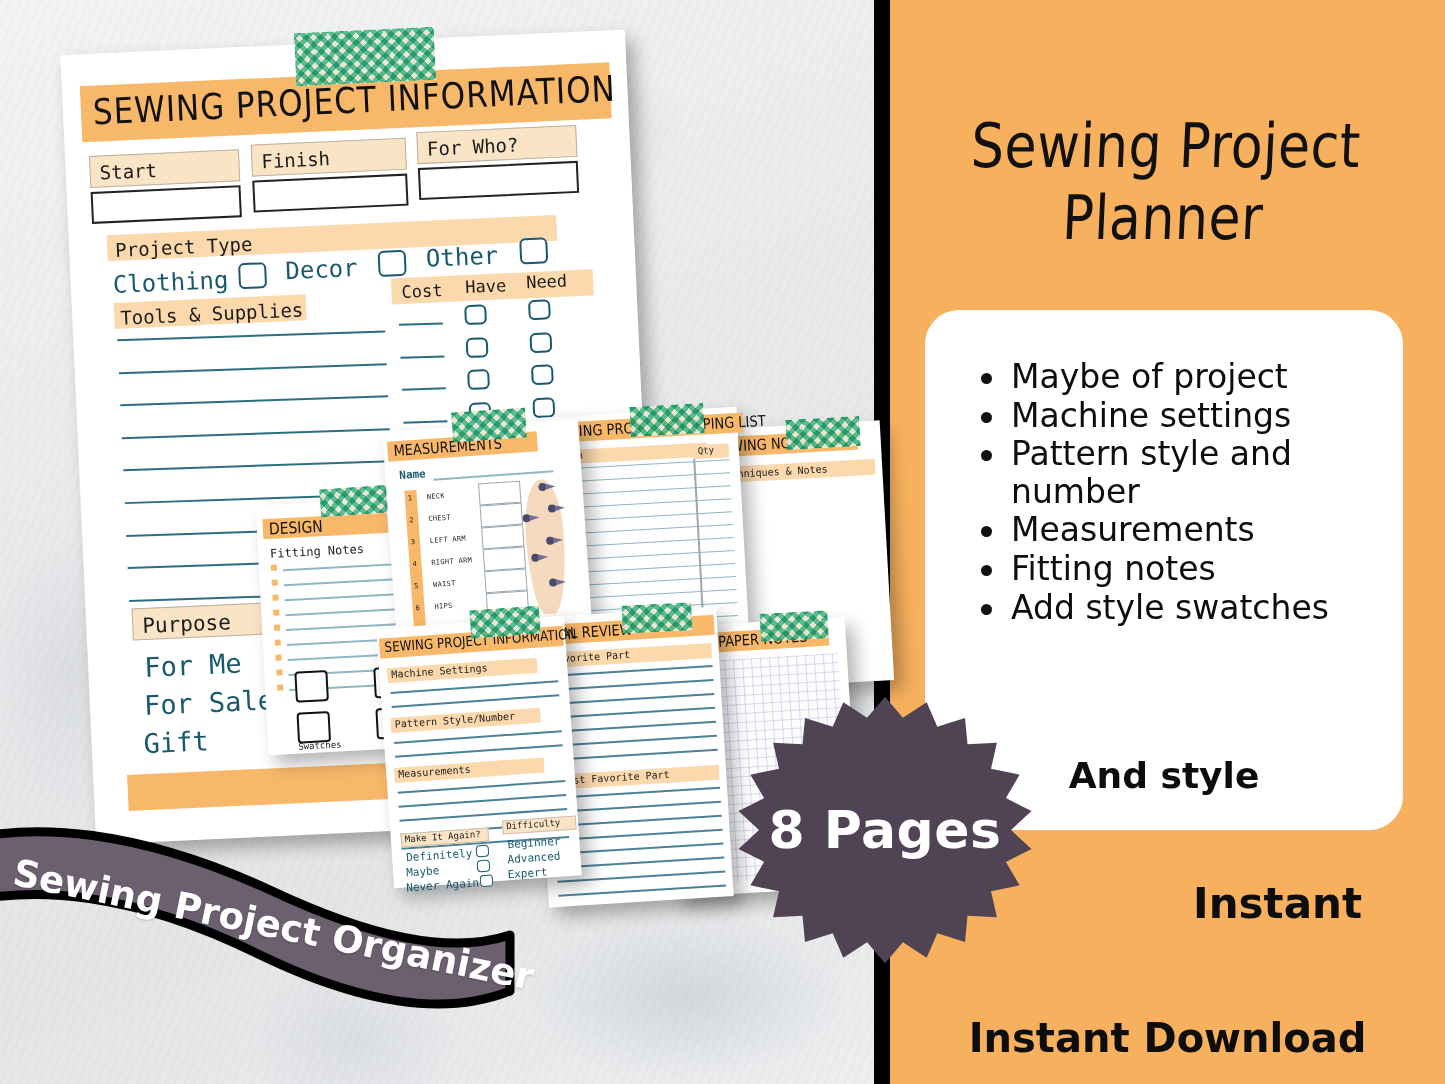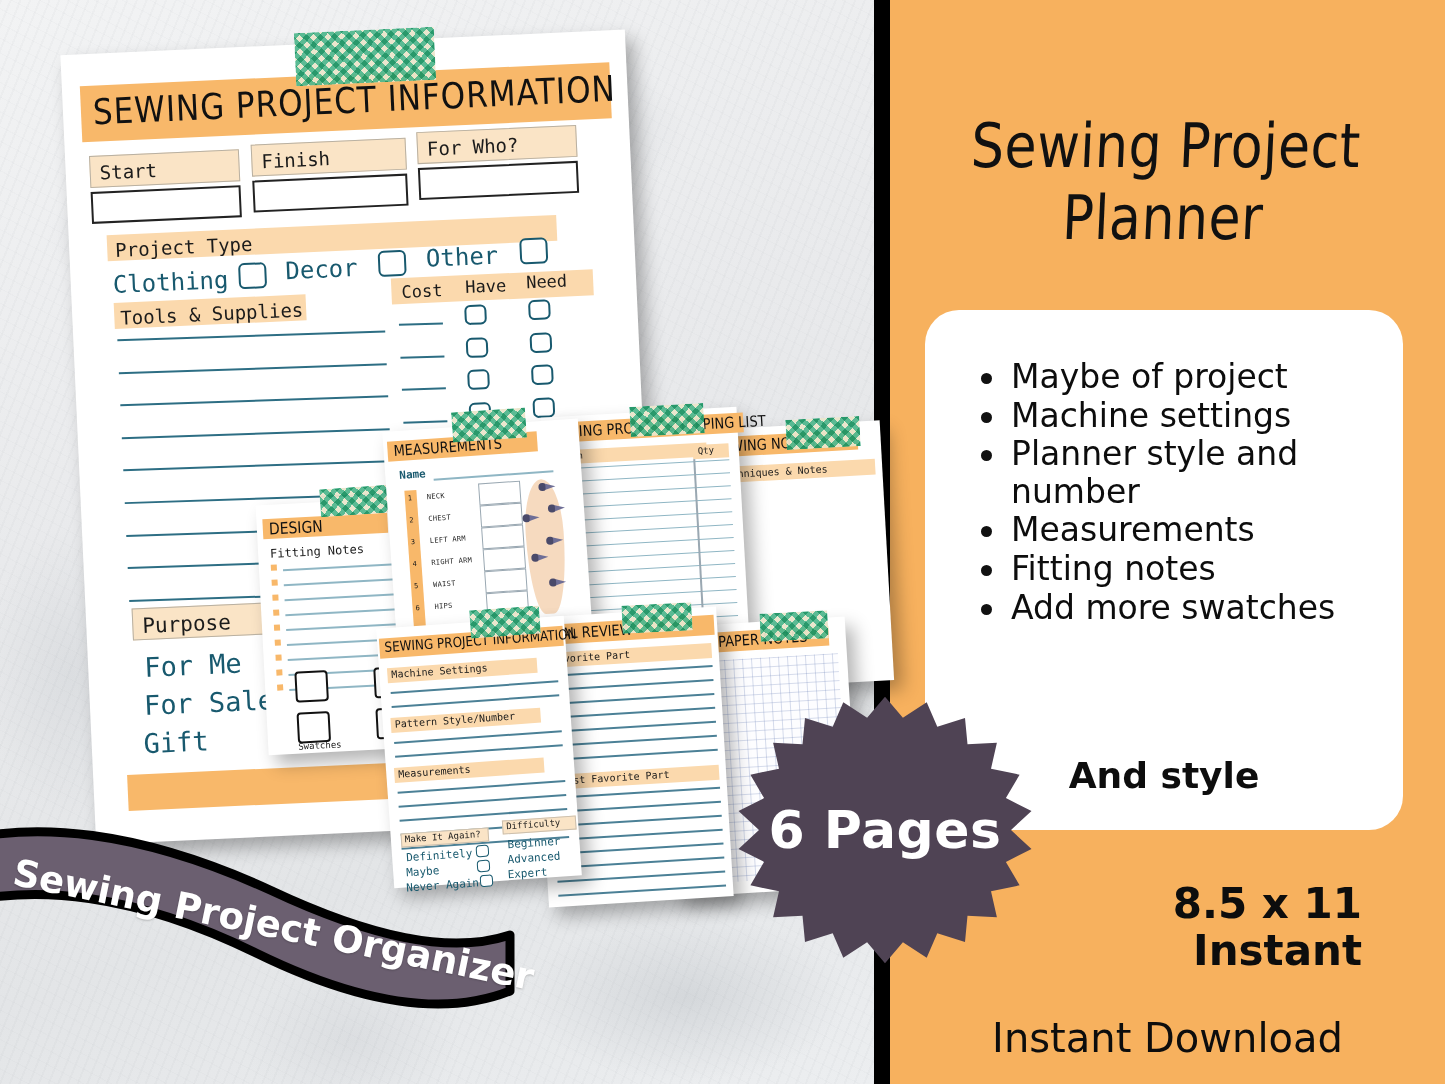--- a/index.html
+++ b/index.html
@@ -83,21 +83,21 @@
     position:absolute; left:0; top:880px; width:520px;
     text-align:right; padding-right:48px;
     font-family:"DejaVu Sans", sans-serif;
     font-size:42px; font-weight:bold; line-height:1.12; color:#0d0d0d;
   }
   .size-text span{ display:block; }
   .instant{
     position:absolute; left:0; top:1015px; width:555px;
     text-align:center;
     font-family:"DejaVu Sans", sans-serif;
-    font-size:40px; font-weight:normal; color:#0d0d0d;
+    font-size:40px; font-weight:bold; color:#0d0d0d;
   }
 
   
   .badge{
     position:absolute; left:735px; top:695px; width:300px; height:270px; z-index:40;
   }
   .badge svg{ width:100%; height:100%; display:block; }
   .badge-label{
     position:absolute; inset:0; display:flex; align-items:center; justify-content:center;
     color:#fff; font-family:"DejaVu Sans", sans-serif; font-size:52px; font-weight:bold;
@@ -489,40 +489,39 @@
   <div class="right-panel">
     <div class="rp-title">
       <span>Sewing Project</span>
       <span>Planner</span>
     </div>
 
     <div class="feature-card">
       <ul class="feature-list" id="feature-list">
           <li>Maybe of project</li>
           <li>Machine settings</li>
-          <li>Planner style and number</li>
+          <li>Pattern style and number</li>
           <li>Measurements</li>
           <li>Fitting notes</li>
-          <li>Add more swatches</li>
+          <li>Add style swatches</li>
         </ul>
       <div class="and-more">And style</div>
     </div>
 
     <div class="size-text">
-      <span>8.5 x 11</span>
       <span>Instant</span>
     </div>
     <div class="instant">Instant Download</div>
   </div>
 
   <div class="badge">
     <svg viewBox="0 0 300 270" preserveAspectRatio="none">
       <polygon id="star-poly" fill="#4f4354" points="150.0,1.8 167.9,22.8 191.7,7.2 202.3,31.8 230.0,22.9 232.5,49.3 261.9,47.8 256.0,73.7 284.6,79.7 270.9,103.1 296.5,116.0 276.0,135.0 296.5,154.0 270.9,166.9 284.6,190.3 256.0,196.3 261.9,222.2 232.5,220.7 230.0,247.1 202.3,238.2 191.7,262.8 167.9,247.2 150.0,268.2 132.1,247.2 108.3,262.8 97.7,238.2 70.0,247.1 67.5,220.7 38.1,222.2 44.0,196.3 15.4,190.3 29.1,166.9 3.5,154.0 24.0,135.0 3.5,116.0 29.1,103.1 15.4,79.7 44.0,73.7 38.1,47.8 67.5,49.3 70.0,22.9 97.7,31.8 108.3,7.2 132.1,22.8"></polygon>
     </svg>
-    <div class="badge-label">6 Pages</div>
+    <div class="badge-label">8 Pages</div>
   </div>
 
   <div class="ribbon">
     <svg viewBox="0 0 560 230">
       <path d="M -40 55 C 60 18, 180 40, 300 95 C 400 142, 480 160, 540 140 L 540 196 C 470 224, 380 204, 286 158 C 176 104, 60 80, -40 118 Z" fill="#6b5f70" stroke="#000" stroke-width="9" stroke-linejoin="round"></path>
     </svg>
     <div class="ribbon-text">Sewing Project Organizer</div>
   </div>
 
 </div>

